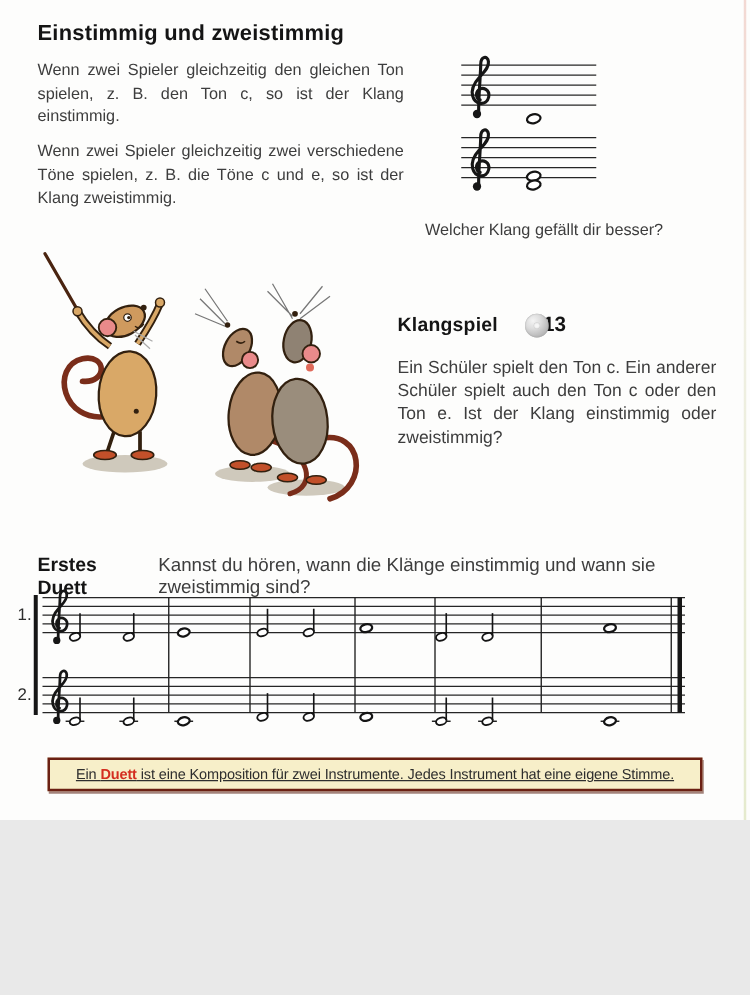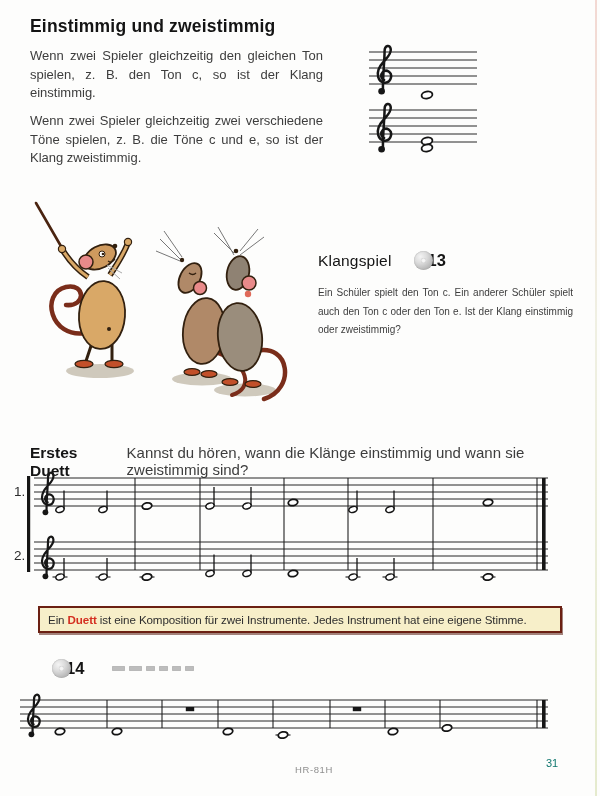--- a/index.html
+++ b/index.html
@@ -1,51 +1,51 @@
 <!DOCTYPE html>
 <html><head>
 <meta charset="utf-8">
 <style>
   html,body{margin:0;padding:0;background:#e9e9e9;}
-  .page{position:relative;width:600px;height:796px;background:#fdfdfc;overflow:hidden;
+  .page{position:relative;width:600px;height:656px;background:#fdfdfc;overflow:hidden;
         font-family:"Liberation Sans",sans-serif;color:#3d3d3d;}
   .page::after{content:"";position:absolute;top:0;bottom:0;right:3px;width:2px;
         background:linear-gradient(#f0cfc8 0%,#ececdc 40%,#dfe6c2 100%);opacity:.8;}
   .title{position:absolute;left:30px;top:16px;font-size:17.5px;font-weight:bold;color:#141414;letter-spacing:.2px;}
   .para{position:absolute;width:293px;font-size:13px;line-height:18.5px;text-align:justify;}
   .para1{left:30px;top:47px;}
   .para2{left:30px;top:112px;}
   .question1{position:absolute;left:340px;top:176px;font-size:13px;}
   .notation{position:absolute;}
   .nota-examples{left:363px;top:42px;}
   .nota-duet{left:24px;top:468px;}
   .nota-neben{left:18px;top:692px;}
   .mice{position:absolute;left:12px;top:193px;}
   .sec-head{position:absolute;display:flex;align-items:center;}
   .klang-head{left:318px;top:251px;}
   .neben-head{left:30px;top:659px;}
-  .h2{font-size:15.5px;font-weight:normal;color:#141414;letter-spacing:.2px;}
+  .h2{font-size:15.5px;font-weight:bold;color:#141414;letter-spacing:.2px;}
   .cd{position:relative;width:19px;height:19px;border-radius:50%;margin-left:22px;
       background:radial-gradient(circle at 34% 30%,#f4f4f4 0%,#dcdcdc 35%,#b9b9b9 70%,#a5a5a5 100%);
       box-shadow:inset 0 0 1px #888;}
   .cd::after{content:"";position:absolute;left:7px;top:7px;width:5px;height:5px;border-radius:50%;
       background:#f6f6f6;box-shadow:inset 0 0 1px #999;}
   .track{font-size:16.5px;font-weight:bold;color:#141414;margin-left:-5px;}
   .dashes{display:flex;align-items:center;gap:4px;margin-left:28px;}
   .dash{display:inline-block;height:5px;background:#bdbdbd;border-radius:1px;box-shadow:inset 0 0 1px #999;}
-  .klang-text{position:absolute;left:318px;top:284px;width:255px;font-size:10px;line-height:18.5px;text-align:justify;}
+  .klang-text{position:absolute;left:318px;top:284px;width:255px;font-size:14px;line-height:18.5px;text-align:justify;}
   .duet-head{position:absolute;left:30px;top:444px;display:flex;align-items:baseline;}
   .h2b{font-size:15.5px;font-weight:bold;color:#141414;}
   .duet-q{font-size:15px;margin-left:14px;color:#3d3d3d;}
   .line-label{position:absolute;font-size:13.5px;color:#2c2c2c;}
   .label1{left:14px;top:484px;}
   .label2{left:14px;top:548px;}
   .duett-box{position:absolute;left:38px;top:606px;width:504px;background:#f7efc9;border:2px solid #6b2013;
-      box-shadow:1px 2px 0 rgba(90,29,16,.55);padding:5px 8px;text-align:left;font-size:11.6px;
-      color:#2e2e2e;white-space:nowrap;letter-spacing:-.1px;}
+      box-shadow:1px 2px 0 rgba(90,29,16,.55);padding:5px 8px;text-align:center;font-size:11.6px;
+      color:#2e2e2e;white-space:nowrap;letter-spacing:-.1px;text-decoration:underline;}
   .term{color:#d42e20;font-weight:bold;}
   .footer-code{position:absolute;left:281px;top:764px;font-size:9.5px;color:#8f8f8f;letter-spacing:.6px;padding-left:14px;}
   .footer-page{position:absolute;left:546px;top:757px;font-size:11px;color:#0f766e;}
 </style>
 </head>
 <body>
 
 <div class="page">
 
   <div class="title">Einstimmig und zweistimmig</div>
@@ -70,20 +70,21 @@
         <line x1="6" y1="100" x2="114" y2="100" stroke="#262626" stroke-width="1"></line>
         <g transform="translate(9,56.57142857142857) scale(1.1428571428571428)">
           <path d="M9.6,44 C9.2,34 11,17 11,9.5 C11,4 15.8,3 16.4,7.6 C17,11.6 13.4,14.8 10.4,18.2 C5.8,23.2 4.2,27.6 5.4,31.8 C7,38 15.2,38.8 16.6,32.4 C17.6,27.6 12.6,24.6 9.4,27.6 C7.2,29.8 7.8,33.6 10.6,34.4" fill="none" stroke="#161616" stroke-width="2.2" stroke-linecap="round"></path>
           <circle cx="8.4" cy="44.3" r="2.9" fill="#161616"></circle>
         </g>
         <ellipse cx="64" cy="53" rx="5.485714285714285" ry="3.5428571428571427" fill="#fff" stroke="#141414" stroke-width="1.8" transform="rotate(-12 64 53)"></ellipse>
         <ellipse cx="64" cy="99" rx="5.485714285714285" ry="3.5428571428571427" fill="#fff" stroke="#141414" stroke-width="1.8" transform="rotate(-12 64 99)"></ellipse>
         <ellipse cx="64" cy="106" rx="5.485714285714285" ry="3.5428571428571427" fill="#fff" stroke="#141414" stroke-width="1.8" transform="rotate(-12 64 106)"></ellipse>
       </svg></div>
 
+  <div class="question1">Welcher Klang gefällt dir besser?</div>
 
   <div class="mice">
     <svg width="300" height="215" viewBox="0 0 300 215">
 
       <ellipse cx="88" cy="178" rx="34" ry="7" fill="#8a7a5c" opacity="0.40"></ellipse>
       <ellipse cx="190" cy="186" rx="30" ry="6.5" fill="#8a7a5c" opacity="0.40"></ellipse>
       <ellipse cx="233" cy="197" rx="31" ry="6.5" fill="#8a7a5c" opacity="0.40"></ellipse>
 
       <g>
         <path d="M74,140 C38,146 28,100 54,94 C74,90 74,114 54,112" fill="none" stroke="#7a2d1a" stroke-width="4.5" stroke-linecap="round"></path>

